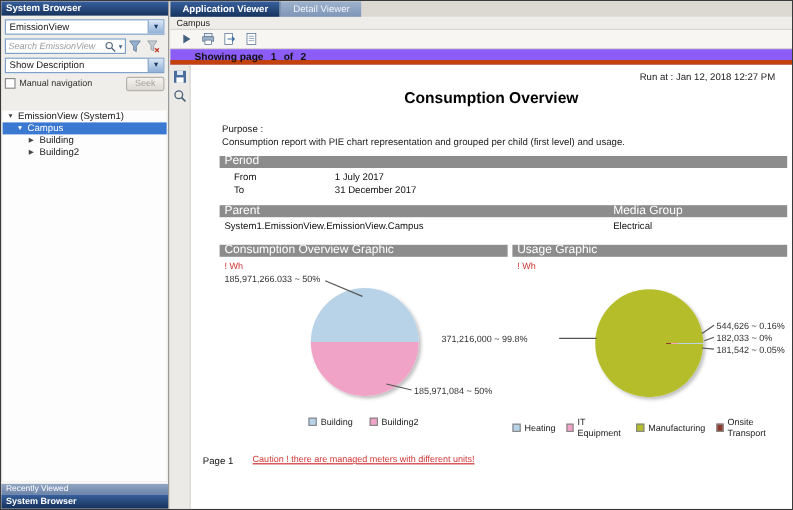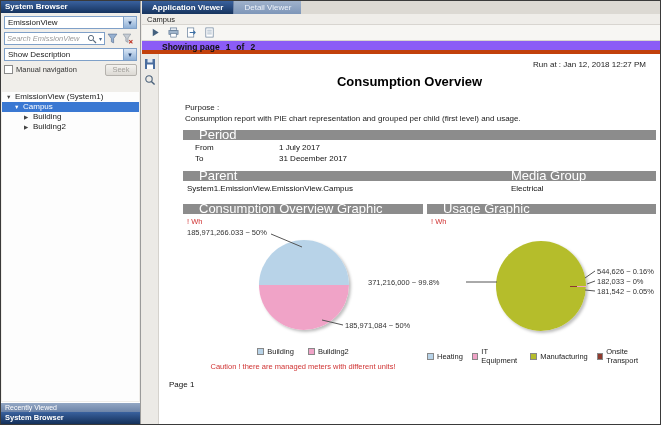--- a/index.html
+++ b/index.html
@@ -48,21 +48,21 @@
   .side-strip { position:absolute; left:0; top:53px; width:17px; bottom:0; background:#eceae6; border-right:1px solid #d5d2cd; }
   .strip-icon { width:12px; height:12px; margin:4px auto 0 auto; display:block; }
 
   
   .report { position:absolute; left:17px; top:53px; width:501px; height:370px; background:#fff; overflow:hidden; }
   .report .abs { position:absolute; }
   .run-at { top:6px; right:14px; font-size:8px; color:#222; }
   .rpt-title { top:20px; left:0; width:100%; text-align:center; font-size:13px; font-weight:bold; color:#000; }
   .purpose-label { top:49px; left:26px; font-size:8px; }
   .purpose-text { top:60px; left:26px; font-size:8px; }
-  .sec-bar { height:10px; background:#8c8c8c; color:#fff; font-size:13px; line-height:10px; padding-left:16px; }
+  .sec-bar { height:10px; background:#8c8c8c; color:#fff; font-size:10px; line-height:10px; padding-left:4px; }
   .bar-period { top:76px; left:24px; width:473px; }
   .bar-parent { top:117px; left:24px; width:473px; }
   .bar-left-chart { top:150px; left:24px; width:240px; }
   .bar-right-chart { top:150px; left:268px; width:229px; }
   .media-hdr { position:absolute; left:328px; top:0; }
   .kv { font-size:8px; color:#111; }
   .unit-warn { font-size:7.5px; color:#d03434; }
   .pie { border-radius:50%; box-shadow:2px 2px 3px rgba(0,0,0,0.25); }
   .pie-left { top:186px; left:100px; width:90px; height:90px;
     background:conic-gradient(from 270deg, #b8d3e8 0 50%, #f0a3c7 50% 100%); }
@@ -70,21 +70,21 @@
     background:conic-gradient(from 90deg, #b8d3e8 0deg 0.6deg, #f0a3c7 0.6deg 0.8deg, #8e3b2f 0.8deg 1deg, #b5bd2b 1deg 360deg); }
   .ann { font-size:7.5px; color:#333; white-space:nowrap; }
   .leaders { position:absolute; left:0; top:0; width:501px; height:370px; pointer-events:none; }
   .legend { top:293px; display:flex; justify-content:center; align-items:center; }
   .legend-left { left:24px; width:240px; gap:14px; }
   .legend-right { left:268px; width:229px; gap:9px; }
   .leg-item { display:flex; align-items:center; gap:3px; font-size:7.5px; color:#222; }
   .swatch { width:7px; height:7px; border:1px solid #888; display:inline-block; }
   .sw-blue { background:#b8d3e8; } .sw-pink { background:#f0a3c7; }
   .sw-olive { background:#b5bd2b; } .sw-brick { background:#8e3b2f; }
-  .caution { top:308px; left:24px; width:240px; text-align:center; font-size:7.5px; color:#d03434; }
+  .caution { top:324px; left:24px; width:240px; text-align:center; font-size:7.5px; color:#d03434;text-decoration:underline; }
   .page-footer { top:326px; left:10px; font-size:8px; color:#111; }
 </style>
 </head>
 <body>
 
 <div id="app">
 
   <div id="sidebar">
     <div class="panel-header">
       <span>System Browser</span>

